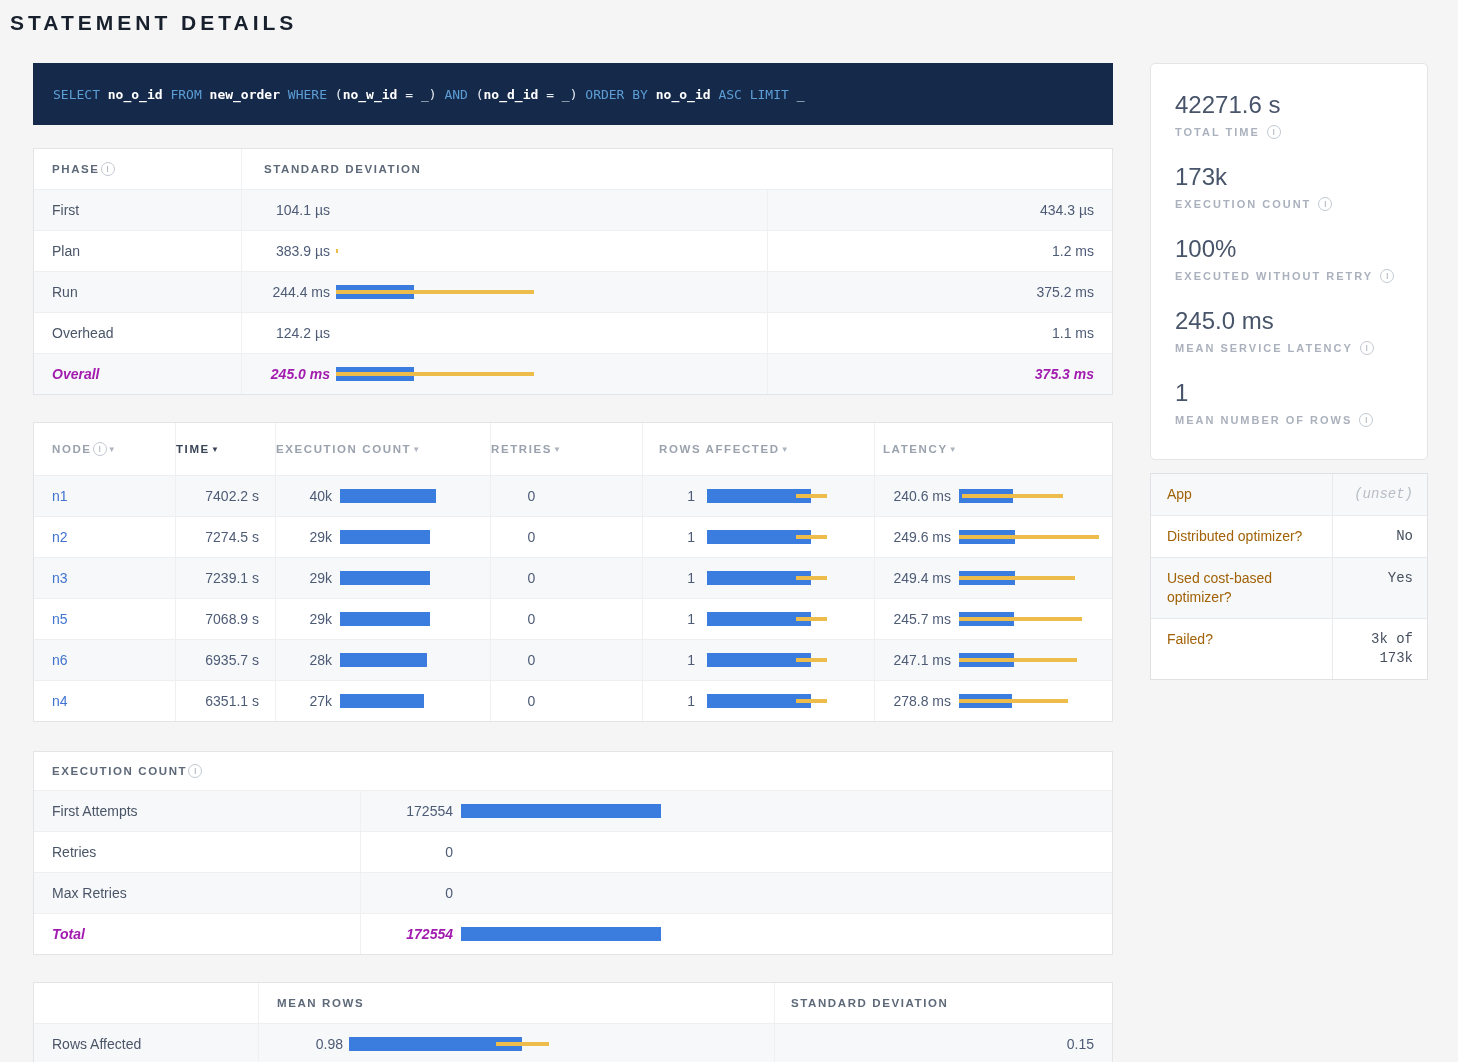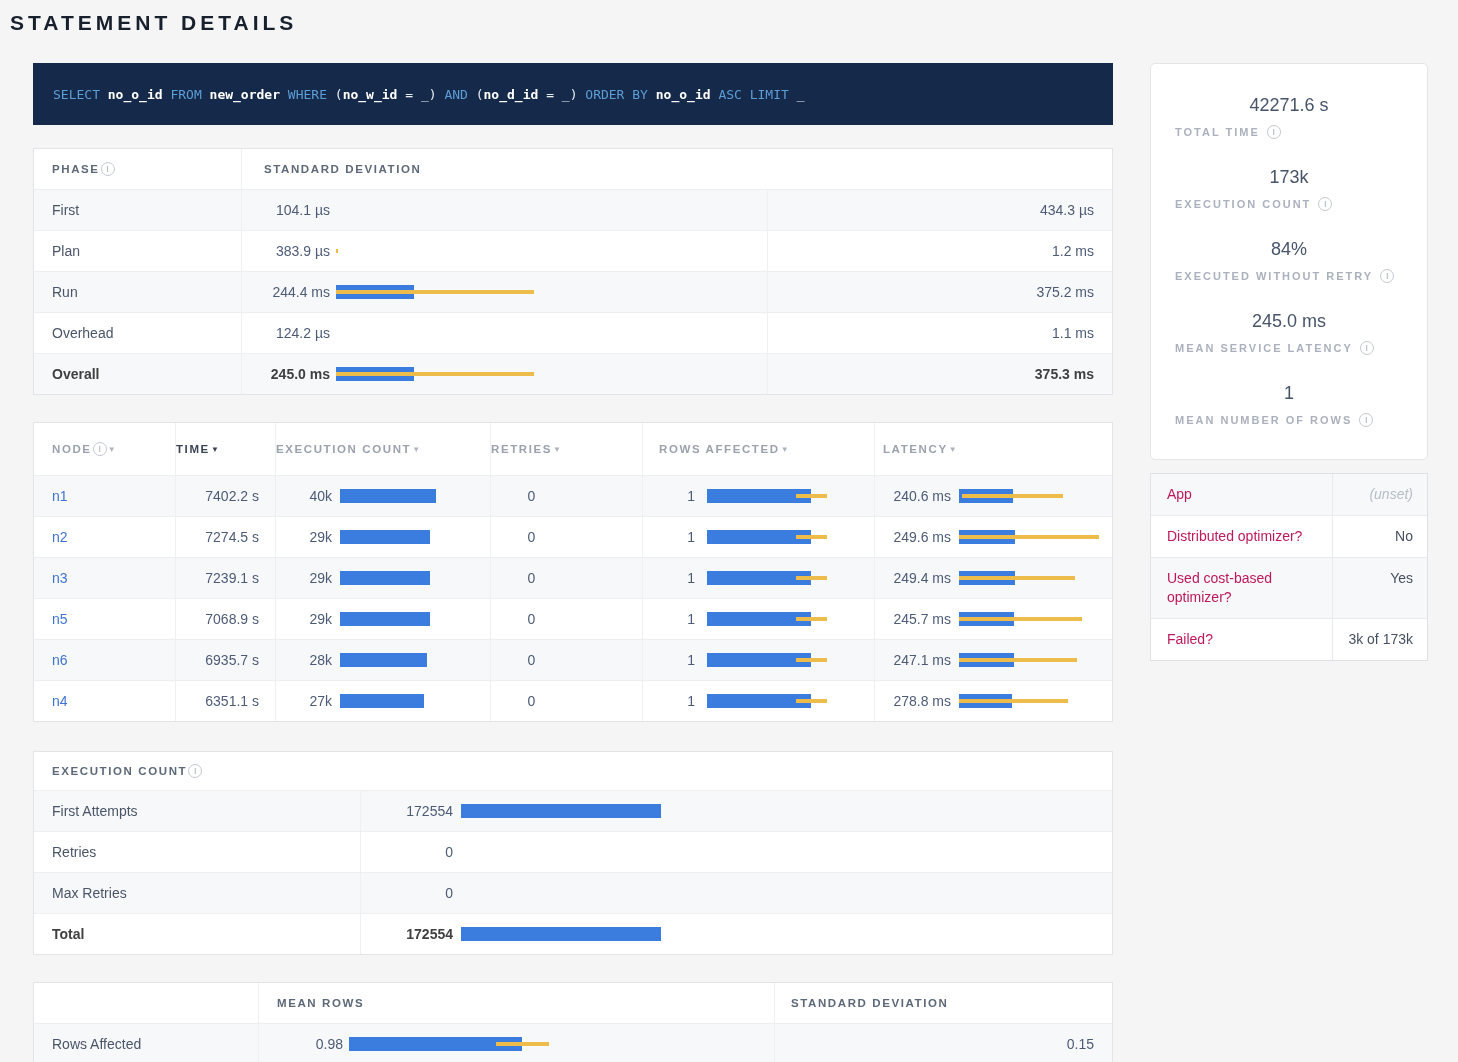--- a/index.html
+++ b/index.html
@@ -45,21 +45,21 @@
   .cell { font-size: 14px; color: #4d5b76; height: 40px; }
   .cell.label { padding-left: 18px; color: #4a5568; }
   .cell.right { justify-content: flex-end; padding-right: 20px; }
   .cell.retries { justify-content: center; padding-right: 70px; }
   .cell.time { justify-content: flex-end; padding-right: 16px; }
   .hcell {
     font-size: 11.5px; font-weight: 700; letter-spacing: 1.6px;
     color: #5d6878; text-transform: uppercase; gap: 1px;
   }
   .hcell.pad { padding-left: 18px; }
-  .bold-row .cell { color: #404040; font-weight: 700; }
+  .bold-row .cell { color: #a21caf; font-weight: 700; font-style: italic; }
 
   .phase-cols { grid-template-columns: 208px 526px 346px; }
   .phase-head { height: 40px; }
   .node-cols { grid-template-columns: 142px 100px 215px 152px 232px 239px; }
   .node-head { height: 52px; }
   .node-head .hcell { color: #9aa2ad; }
   .node-head .hcell.active { color: #394456; }
   .node-head .hcell.active .sort { color: #394456; }
   .exec-cols { grid-template-columns: 327px 753px; }
   .exec-head { height: 38px; }
@@ -86,31 +86,31 @@
     font-weight: 400; letter-spacing: 0;
   }
   .sort { font-size: 8px; color: #aeb4be; letter-spacing: 0; }
 
   
   .stats-card {
     background: #ffffff; border: 1px solid #e3e5e8; border-radius: 5px;
     padding: 25px 24px 10px 24px; margin-bottom: 13px;
   }
   .stat { margin-bottom: 22px; }
-  .stat-value { font-size: 18px; color: #475469; font-weight: 500; line-height: 32px; text-align: center; }
+  .stat-value { font-size: 24px; color: #475469; font-weight: 500; line-height: 32px; }
   .stat-label {
     display: flex; align-items: center; gap: 7px; margin-top: 4px;
     font-size: 11px; font-weight: 700; letter-spacing: 2px;
     color: #aab1bd; text-transform: uppercase;
   }
   .info-table { background: #ffffff; border: 1px solid #dfe1e4; }
   .info-row { display: grid; grid-template-columns: 182px 96px; }
   .info-row + .info-row { border-top: 1px solid #e8eaec; }
-  .info-label { padding: 11px 14px 11px 16px; font-size: 14px; color: #be185d; line-height: 19px; border-right: 1px solid #e8eaec; }
-  .info-value { padding: 11px 16px 11px 6px; font-size: 14px; color: #475060; text-align: right; line-height: 19px; }
+  .info-label { padding: 11px 14px 11px 16px; font-size: 14px; color: #a16207; line-height: 19px; border-right: 1px solid #e8eaec; }
+  .info-value { padding: 11px 16px 11px 6px; font-size: 14px; color: #475060; text-align: right; line-height: 19px; font-family: Liberation Mono, monospace; }
   .info-value.muted { color: #b6bdc6; font-style: italic; }
 </style>
 </head>
 <body>
 
 <h1 class="page-title">STATEMENT DETAILS</h1>
 
 <div class="layout">
   <div class="main">
 
@@ -512,21 +512,21 @@
           </div>
         </div>
         <div class="stat">
           <div class="stat-value">173k</div>
           <div class="stat-label">
             <span>EXECUTION COUNT</span>
             <span class="icon-info">i</span>
           </div>
         </div>
         <div class="stat">
-          <div class="stat-value">84%</div>
+          <div class="stat-value">100%</div>
           <div class="stat-label">
             <span>EXECUTED WITHOUT RETRY</span>
             <span class="icon-info">i</span>
           </div>
         </div>
         <div class="stat">
           <div class="stat-value">245.0 ms</div>
           <div class="stat-label">
             <span>MEAN SERVICE LATENCY</span>
             <span class="icon-info">i</span>

